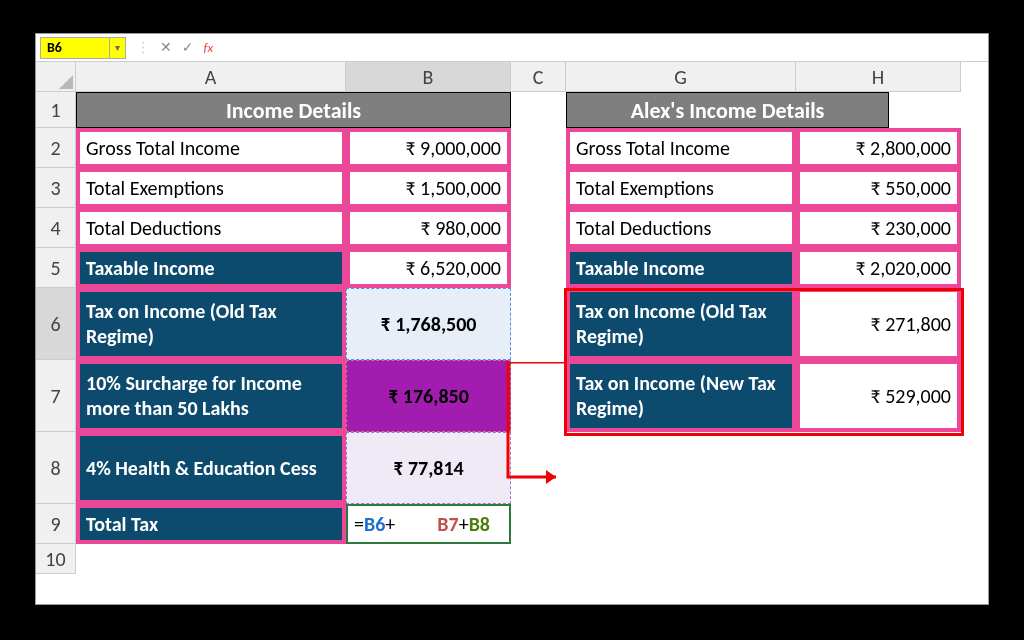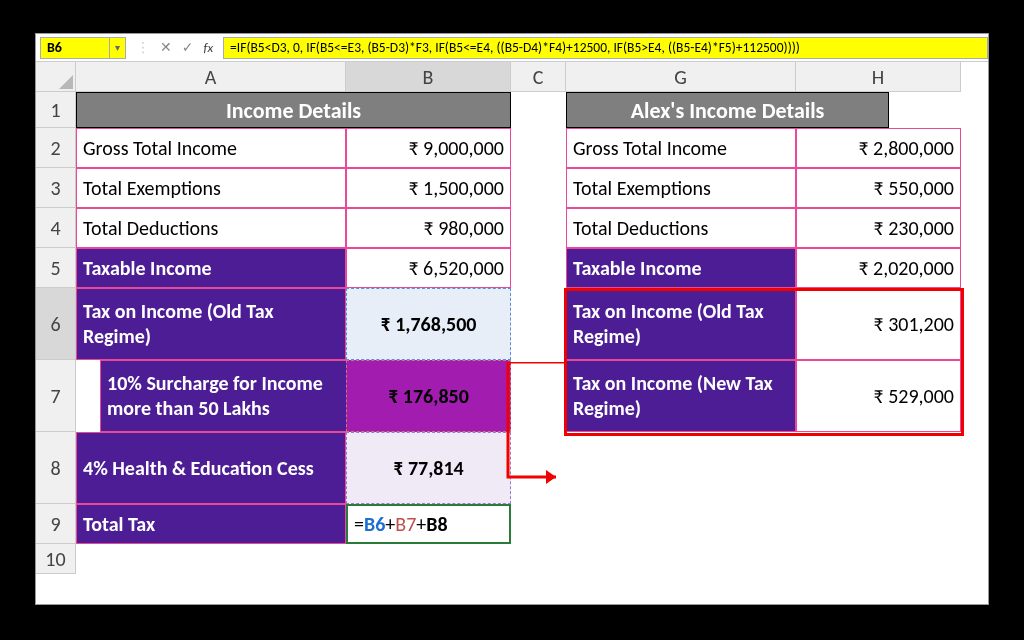--- a/index.html
+++ b/index.html
@@ -3,65 +3,64 @@
 <meta charset="utf-8">
 <style>
   * { box-sizing: border-box; margin: 0; padding: 0; }
   body { font-family: Calibri, Arial, sans-serif; background: #000; width: 1024px; height: 640px; overflow: hidden; }
   .app { background: #fff; position: absolute; left: 35px; top: 33px; width: 954px; height: 572px; border: 1px solid #999; }
   .formula-bar { display: flex; align-items: center; height: 28px; border-bottom: 1px solid #ccc; font-size: 14px; }
   .name-box { width: 70px; height: 22px; background: #ffff00; border: 1px solid #aaa; display: flex; align-items: center; padding: 0 6px; margin-left: 4px; font-weight: bold; }
   .name-dd { width: 16px; height: 22px; background: #ffff00; border: 1px solid #aaa; border-left: none; display: flex; align-items: center; justify-content: center; color: #666; font-size: 10px; }
   .fb-btns { display: flex; align-items: center; gap: 10px; padding: 0 10px; color: #888; font-size: 14px; }
   .fb-btn { cursor: pointer; }
-  .fx { font-style: italic; color: #404040; font-size: 13px; }
+  .fx { font-style: italic; color: #ef4444; font-size: 13px; }
   .formula-input { flex: 1; height: 22px; background: #ffff00; border: 1px solid #aaa; display: flex; align-items: center; padding: 0 6px; font-size: 13.5px; white-space: nowrap; overflow: hidden; }
   .grid-wrap { position: relative; height: calc(100% - 28px); overflow: hidden; }
   .corner { position: absolute; left: 0; top: 0; width: 40px; height: 30px; background: #f0f0f0; border-right: 1px solid #ccc; border-bottom: 1px solid #ccc; display:flex; align-items:flex-end; justify-content:flex-end;}
   .corner::after{content:"";width:0;height:0;border-style:solid;border-width:0 0 14px 14px; border-color: transparent transparent #b8b8b8 transparent; margin:2px;}
   .col-headers { position: absolute; left: 40px; top: 0; height: 30px; display: flex; }
   .col-h { background: #f0f0f0; border-right: 1px solid #ccc; border-bottom: 1px solid #ccc; display: flex; align-items: center; justify-content: center; color: #444; font-size: 20px; }
   .col-h.sel { background: #d8d8d8; }
   .row-headers { position: absolute; left: 0; top: 30px; width: 40px; }
   .row-h { background: #f0f0f0; border-right: 1px solid #ccc; border-bottom: 1px solid #ccc; display: flex; align-items: center; justify-content: center; color: #444; font-size: 20px; }
   .row-h.sel { background: #d8d8d8; }
   .cells { position: absolute; left: 40px; top: 30px; }
   .cell { position: absolute; border-right: 1px solid #e5e5e5; border-bottom: 1px solid #e5e5e5; display: flex; align-items: center; padding: 0 6px; font-size: 20px; overflow: hidden; white-space: nowrap; }
   .hdr-cell { background: #7f7f7f; color: #fff; font-weight: bold; justify-content: center; border: 1px solid #000; font-size: 22px;}
-  .b { border: 1px solid #ec4899; }
-  .green { background: #4c1d95; color: #fff; font-weight: bold; }
+  .b { border: 4px solid #ec4899; }
+  .green { background: #0c4a6e; color: #fff; font-weight: bold; }
   .val { font-weight: normal; justify-content: flex-end; }
   .val-c { font-weight: bold; justify-content: center; }
   .lbl { justify-content: flex-start; }
   .active-cell { border: 2px solid #2a7a3a !important; }
   .hl-blue { background: #e8eef8; border: 1px dashed #5b8dd6 !important; }
   .hl-red  { background: #a21caf; border: 1px dashed #c77 !important; }
   .hl-pur  { background: #efeaf6; border: 1px dashed #9a7bc8 !important; }
   .red-box { position: absolute; border: 3px solid #f00000; pointer-events: none; }
   .arrow { position: absolute; pointer-events: none; }
   .caption { position: absolute; font-weight: 900; font-size: 21px; text-align: center; font-family: Arial, sans-serif; letter-spacing: 0.5px;}
   .cref-b { color: #1f6fd0; font-weight:bold;}
-  .cref-r { color: #c0504d; font-weight:normal;}
-  .cref-p { color: #000000; font-weight:bold;}
+  .cref-r { color: #c0504d; font-weight:bold;margin-left:42px;}
+  .cref-p { color: #4d7c0f; font-weight:bold;}
 </style>
 </head>
 <body>
 
 <div class="app">
 
   <div class="formula-bar">
     <div class="name-box">B6</div>
     <div class="name-dd">▾</div>
     <div class="fb-btns">
       <span style="color:#ccc;">⋮</span>
       <span class="fb-btn">✕</span>
       <span class="fb-btn">✓</span>
       <span class="fx">fx</span>
     </div>
-    <div class="formula-input">=IF(B5&lt;D3, 0, IF(B5&lt;=E3, (B5-D3)*F3, IF(B5&lt;=E4, ((B5-D4)*F4)+12500, IF(B5&gt;E4, ((B5-E4)*F5)+112500))))</div>
   </div>
 
   <div class="grid-wrap">
     <div class="corner"></div>
     <div class="col-headers" id="colheaders">
         <div class="col-h" style="width: 270px; height: 30px;">A</div>
         <div class="col-h sel" style="width: 165px; height: 30px;">B</div>
         <div class="col-h" style="width: 55px; height: 30px;">C</div>
         <div class="col-h" style="width: 230px; height: 30px;">G</div>
         <div class="col-h" style="width: 165px; height: 30px;">H</div>
@@ -84,38 +83,38 @@
         <div class="cell b val" style="left: 270px; top: 36px; width: 165px; height: 40px;">₹ 9,000,000</div>
         <div class="cell b lbl" style="left: 0px; top: 76px; width: 270px; height: 40px; white-space: normal; line-height: 1.25;">Total Exemptions</div>
         <div class="cell b val" style="left: 270px; top: 76px; width: 165px; height: 40px;">₹ 1,500,000</div>
         <div class="cell b lbl" style="left: 0px; top: 116px; width: 270px; height: 40px; white-space: normal; line-height: 1.25;">Total Deductions</div>
         <div class="cell b val" style="left: 270px; top: 116px; width: 165px; height: 40px;">₹ 980,000</div>
         <div class="cell b lbl green" style="left: 0px; top: 156px; width: 270px; height: 40px; white-space: normal; line-height: 1.25;">Taxable Income</div>
         <div class="cell b val" style="left: 270px; top: 156px; width: 165px; height: 40px;">₹ 6,520,000</div>
         <div class="cell b lbl green" style="left: 0px; top: 196px; width: 270px; height: 72px; white-space: normal; line-height: 1.25;">Tax on Income
 (Old Tax Regime)</div>
         <div class="cell b val-c hl-blue" style="left: 270px; top: 196px; width: 165px; height: 72px;">₹ 1,768,500</div>
-        <div class="cell b lbl green" style="left: 0px; top: 268px; width: 270px; height: 72px; white-space: normal; line-height: 1.25; margin-left: 24px;">10% Surcharge for Income more than 50 Lakhs</div>
+        <div class="cell b lbl green" style="left: 0px; top: 268px; width: 270px; height: 72px; white-space: normal; line-height: 1.25;">10% Surcharge for Income more than 50 Lakhs</div>
         <div class="cell b val-c hl-red" style="left: 270px; top: 268px; width: 165px; height: 72px;">₹ 176,850</div>
         <div class="cell b lbl green" style="left: 0px; top: 340px; width: 270px; height: 72px; white-space: normal; line-height: 1.25;">4% Health &amp; Education Cess</div>
         <div class="cell b val-c hl-pur" style="left: 270px; top: 340px; width: 165px; height: 72px;">₹ 77,814</div>
         <div class="cell b lbl green" style="left: 0px; top: 412px; width: 270px; height: 40px; white-space: normal; line-height: 1.25;">Total Tax</div>
         <div class="cell b val-c active-cell" style="left: 270px; top: 412px; width: 165px; height: 40px; justify-content: flex-start; font-weight: normal;">=<span class="cref-b">B6</span>+<span class="cref-r">B7</span>+<span class="cref-p">B8</span></div>
         <div class="cell hdr-cell" style="left: 490px; top: 0px; width: 323px; height: 36px;">Alex's Income Details</div>
         <div class="cell b lbl" style="left: 490px; top: 36px; width: 230px; height: 40px; white-space: normal; line-height: 1.25;">Gross Total Income</div>
         <div class="cell b val" style="left: 720px; top: 36px; width: 165px; height: 40px;">₹ 2,800,000</div>
         <div class="cell b lbl" style="left: 490px; top: 76px; width: 230px; height: 40px; white-space: normal; line-height: 1.25;">Total Exemptions</div>
         <div class="cell b val" style="left: 720px; top: 76px; width: 165px; height: 40px;">₹ 550,000</div>
         <div class="cell b lbl" style="left: 490px; top: 116px; width: 230px; height: 40px; white-space: normal; line-height: 1.25;">Total Deductions</div>
         <div class="cell b val" style="left: 720px; top: 116px; width: 165px; height: 40px;">₹ 230,000</div>
         <div class="cell b lbl green" style="left: 490px; top: 156px; width: 230px; height: 40px; white-space: normal; line-height: 1.25;">Taxable Income</div>
         <div class="cell b val" style="left: 720px; top: 156px; width: 165px; height: 40px;">₹ 2,020,000</div>
         <div class="cell b lbl green" style="left: 490px; top: 196px; width: 230px; height: 72px; white-space: normal; line-height: 1.25;">Tax on Income
 (Old Tax Regime)</div>
-        <div class="cell b val" style="left: 720px; top: 196px; width: 165px; height: 72px;">₹ 301,200</div>
+        <div class="cell b val" style="left: 720px; top: 196px; width: 165px; height: 72px;">₹ 271,800</div>
         <div class="cell b lbl green" style="left: 490px; top: 268px; width: 230px; height: 72px; white-space: normal; line-height: 1.25;">Tax on Income
 (New Tax Regime)</div>
         <div class="cell b val" style="left: 720px; top: 268px; width: 165px; height: 72px;">₹ 529,000</div>
       </div>
 
     <div class="red-box" style="left:528px; top:226px; width:400px; height:148px;"></div>
     <svg class="arrow" style="left:470px; top:300px; width:80px; height:150px;">
       <path d="M 58 0 L 2 0 L 2 115 L 50 115" stroke="#f00000" stroke-width="3" fill="none"></path>
       <path d="M 50 115 L 40 108 L 40 122 Z" fill="#f00000"></path>
     </svg>

